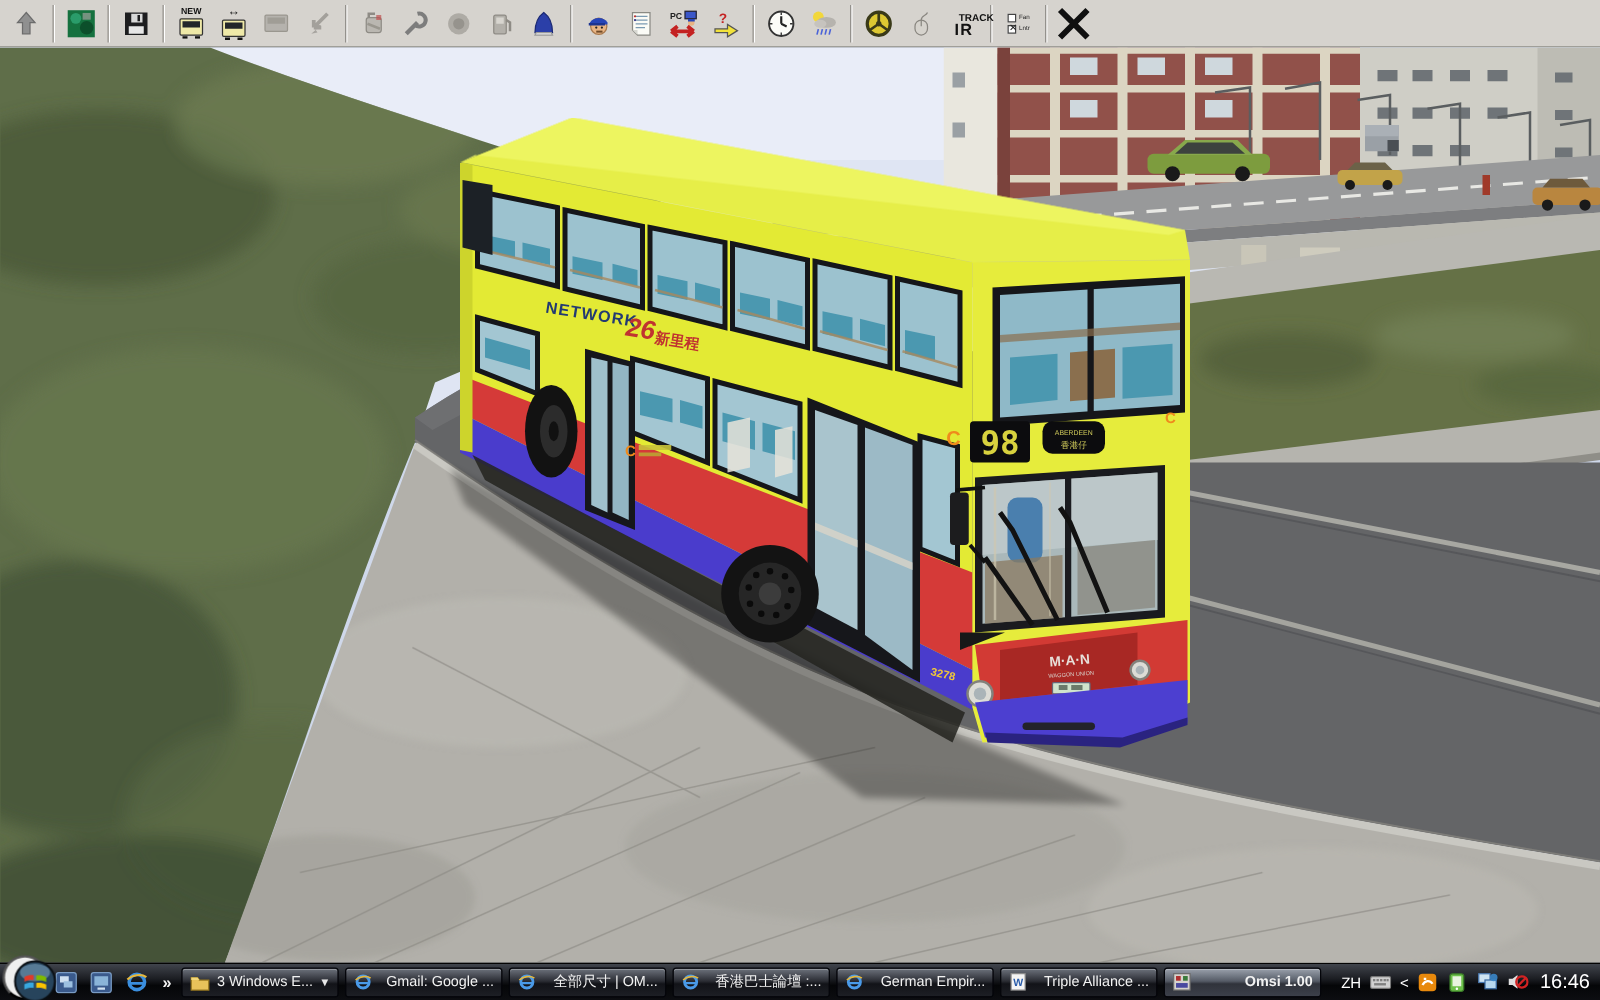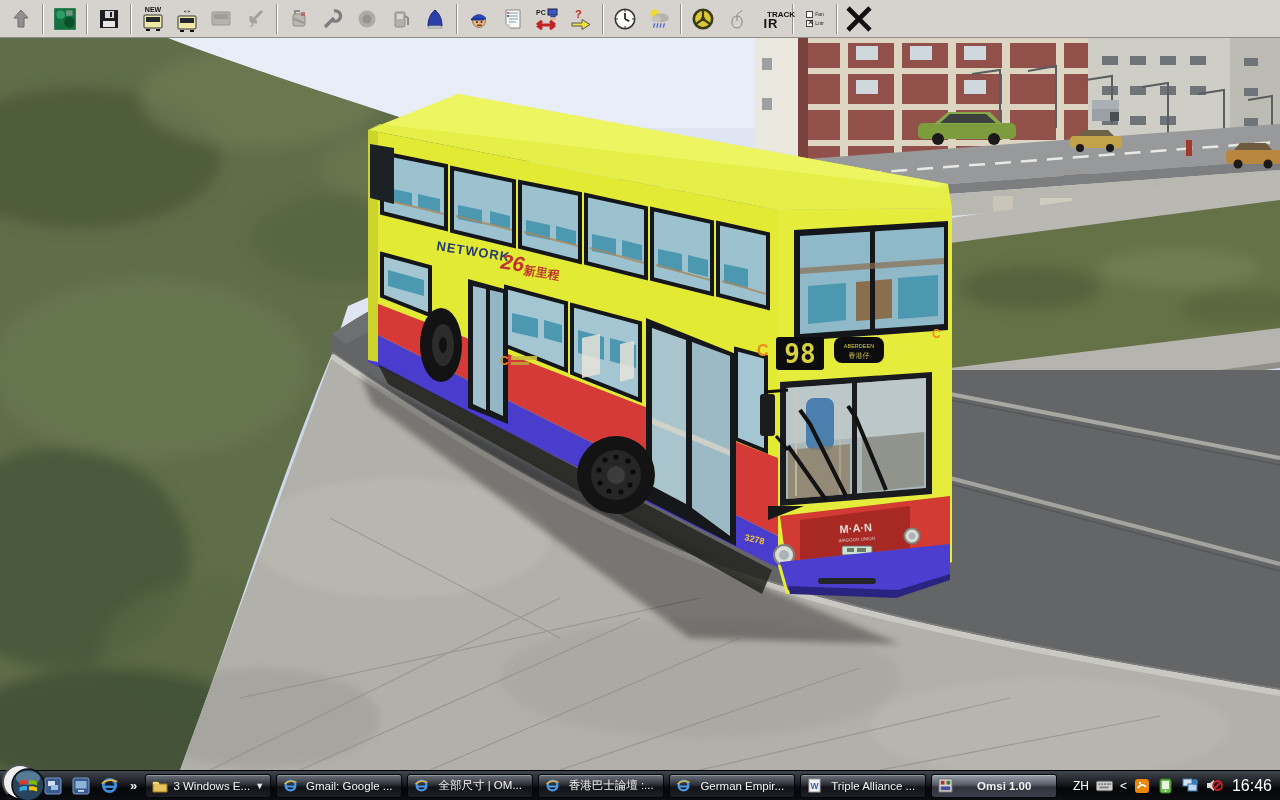--- a/index.html
+++ b/index.html
@@ -26,21 +26,21 @@
   .wm1{font-weight:bold;font-size:27px;letter-spacing:3px;color:rgba(242,242,242,.92);text-shadow:1px 2px 2px rgba(70,70,70,.85),-1px -1px 1px rgba(90,90,90,.6);}
   .wm2{font-style:italic;font-weight:bold;font-size:32px;color:rgba(110,110,110,.55);margin-top:0px;letter-spacing:1px;}
   
   .taskbar{position:absolute;left:0;bottom:0;width:1280px;height:30px;background:linear-gradient(#41454d,#1b1d22 42%,#050608 60%,#0c0d11);display:flex;align-items:center;z-index:50;box-sizing:border-box;border-top:1px solid #000;}
   .orb{width:36px;height:36px;margin:-8px 4px 0 2px;border-radius:50%;position:relative;flex:none;}
   .ql{display:flex;align-items:center;gap:6px;margin-right:6px;}
   .ql .qbtn{width:22px;height:22px;display:flex;align-items:center;justify-content:center;background:transparent;border:none;padding:0;}
   .chev{color:#f4f4f4;font-size:13px;font-weight:bold;background:none;border:none;padding:0 4px;margin-right:4px;}
   .tasks{display:flex;align-items:center;gap:5px;flex:none;}
   .taskbtn{flex:none;width:126px;height:24px;display:flex;align-items:center;gap:5px;padding:0 6px;box-sizing:border-box;background:linear-gradient(#6d727c,#2b2d34 45%,#121318 55%,#1d1f25);border:1px solid #04050a;border-radius:3px;box-shadow:inset 0 1px 0 rgba(255,255,255,.28);color:#f2f2f2;font-size:11.5px;}
-  .taskbtn .blab{white-space:nowrap;overflow:hidden;text-overflow:ellipsis;flex:1;text-align:center;}
+  .taskbtn .blab{white-space:nowrap;overflow:hidden;text-overflow:ellipsis;flex:1;text-align:right;}
   .taskbtn.active{background:linear-gradient(#9aa1ac,#555b66 45%,#30333b 55%,#3c404a);font-weight:bold;}
   .dropArrow{color:#e8e8e8;font-size:9px;flex:none;}
   .tray{display:flex;align-items:center;gap:7px;margin-left:auto;padding-right:8px;text-align:right;}
   .traytxt{color:#fff;font-size:12px;}
   .trayicon{width:17px;height:17px;display:flex;align-items:center;justify-content:center;background:none;border:none;padding:0;}
   .clock{color:#fff;font-size:16px;margin-left:2px;}
 </style>
 </head>
 <body>
 

